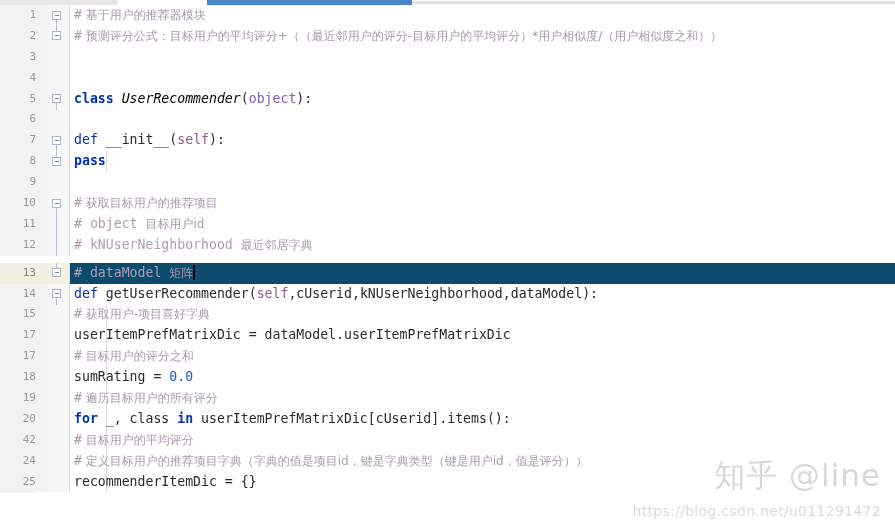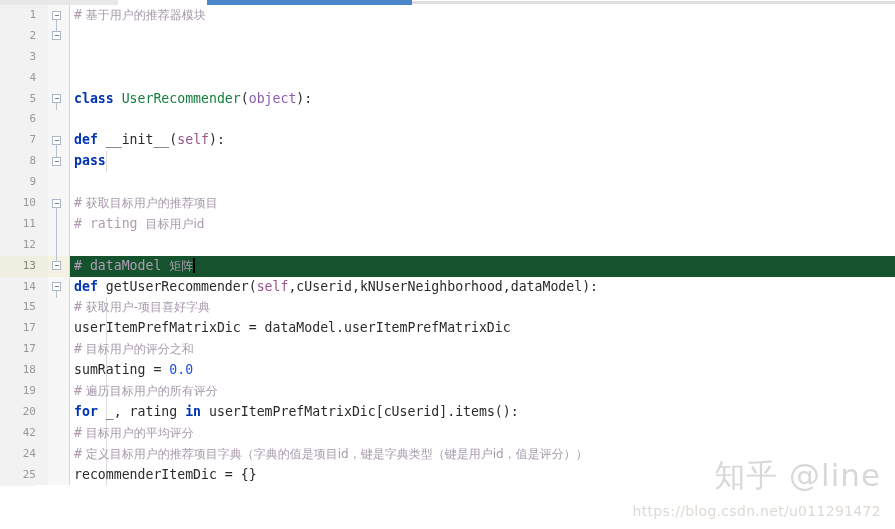--- a/index.html
+++ b/index.html
@@ -38,21 +38,21 @@
     position:absolute; left:0; top:5px; width:895px; height:524px;
     background:#ffffff;
   }
 
   .line {
     position:relative;
     height:20.9px;
     line-height:20.9px;
     white-space:nowrap;
   }
-  .line.current { background:#14532d; }
+  .line.current { background:#0c4a6e;margin-top:7px; }
 
   .gutter-num {
     position:absolute; left:0; top:0; width:36px;
     text-align:right;
     font-family:"DejaVu Sans Mono", monospace;
     font-size:11px;
     color:#999999;
     background:#f2f2f2;
   }
   .line.current .gutter-num { background:#f0eee0; color:#8a8a7a; }
@@ -120,23 +120,23 @@
 
   .indent-guide {
     position:absolute; top:0; width:1px; height:100%;
     background:#dcdcdc; z-index:1;
   }
 
   
   .t-comment  { color:#b09db0; }
   .t-comment-cn { color:#a899ab; font-family:"DejaVu Sans", sans-serif; font-size:12px; }
   .t-kw       { color:#0033b3; font-weight:bold; }
-  .t-def      { color:#0033b3; font-weight:bold; }
+  .t-def      { color:#0033b3; font-weight:normal; }
   .t-fn       { color:#2b2b2b; }
-  .t-cls      { color:#15803d; }
+  .t-cls      { color:#000000;font-style:italic; }
   .t-self     { color:#94558d; }
   .t-num      { color:#1750eb; }
   .t-builtin  { color:#8a5cb0; }
   .t-plain    { color:#2b2b2b; }
 
   .caret {
     display:inline-block;
     width:2px; height:15px;
     background:#000000;
     vertical-align:-3px;
@@ -188,20 +188,21 @@
         <div class="fold-line-down"></div>
         <div class="code-text"><span class="t-comment">#</span><span class="t-comment-cn"> 基于用户的推荐器模块</span></div>
       </div>
       <div class="line">
         <div class="gutter-bg"></div>
         <div class="fold-col"></div>
         <div class="edge-line"></div>
         <div class="gutter-num">2</div>
         <div class="fold-end"></div>
         <div class="fold-line-up"></div>
+        <div class="code-text"><span class="t-comment">#</span><span class="t-comment-cn"> 预测评分公式：目标用户的平均评分+（（最近邻用户的评分-目标用户的平均评分）*用户相似度/（用户相似度之和））</span></div>
       </div>
       <div class="line">
         <div class="gutter-bg"></div>
         <div class="fold-col"></div>
         <div class="edge-line"></div>
         <div class="gutter-num">3</div>
         <div class="code-text"></div>
       </div>
       <div class="line">
         <div class="gutter-bg"></div>
@@ -260,28 +261,29 @@
         <div class="fold-marker"></div>
         <div class="fold-line-down"></div>
         <div class="code-text"><span class="t-plain">    </span><span class="t-comment">#</span><span class="t-comment-cn"> 获取目标用户的推荐项目</span></div>
       </div>
       <div class="line">
         <div class="gutter-bg"></div>
         <div class="fold-col"></div>
         <div class="edge-line"></div>
         <div class="gutter-num">11</div>
         <div class="fold-line-full"></div>
-        <div class="code-text"><span class="t-plain">    </span><span class="t-comment"># rating </span><span class="t-comment-cn">目标用户id</span></div>
+        <div class="code-text"><span class="t-plain">    </span><span class="t-comment"># object </span><span class="t-comment-cn">目标用户id</span></div>
       </div>
       <div class="line">
         <div class="gutter-bg"></div>
         <div class="fold-col"></div>
         <div class="edge-line"></div>
         <div class="gutter-num">12</div>
         <div class="fold-line-full"></div>
+        <div class="code-text"><span class="t-plain">    </span><span class="t-comment"># kNUserNeighborhood </span><span class="t-comment-cn">最近邻居字典</span></div>
       </div>
       <div class="line current">
         <div class="gutter-bg"></div>
         <div class="fold-col"></div>
         <div class="edge-line"></div>
         <div class="gutter-num">13</div>
         <div class="fold-end"></div>
         <div class="fold-line-up"></div>
         <div class="code-text"><span class="t-plain">    </span><span class="t-comment"># dataModel </span><span class="t-comment-cn">矩阵</span><span class="caret"></span></div>
       </div>
@@ -333,21 +335,21 @@
         <div class="gutter-num">19</div>
         <div class="indent-guide" style="left: 105.72px;"></div>
         <div class="code-text"><span class="t-plain">        </span><span class="t-comment">#</span><span class="t-comment-cn"> 遍历目标用户的所有评分</span></div>
       </div>
       <div class="line">
         <div class="gutter-bg"></div>
         <div class="fold-col"></div>
         <div class="edge-line"></div>
         <div class="gutter-num">20</div>
         <div class="indent-guide" style="left: 105.72px;"></div>
-        <div class="code-text"><span class="t-plain">        </span><span class="t-kw">for</span><span class="t-plain"> _, rating </span><span class="t-kw">in</span><span class="t-plain"> userItemPrefMatrixDic[cUserid].items():</span></div>
+        <div class="code-text"><span class="t-plain">        </span><span class="t-kw">for</span><span class="t-plain"> _, class </span><span class="t-kw">in</span><span class="t-plain"> userItemPrefMatrixDic[cUserid].items():</span></div>
       </div>
       <div class="line">
         <div class="gutter-bg"></div>
         <div class="fold-col"></div>
         <div class="edge-line"></div>
         <div class="gutter-num">42</div>
         <div class="indent-guide" style="left: 105.72px;"></div>
         <div class="code-text"><span class="t-plain">        </span><span class="t-comment">#</span><span class="t-comment-cn"> 目标用户的平均评分</span></div>
       </div>
       <div class="line">

